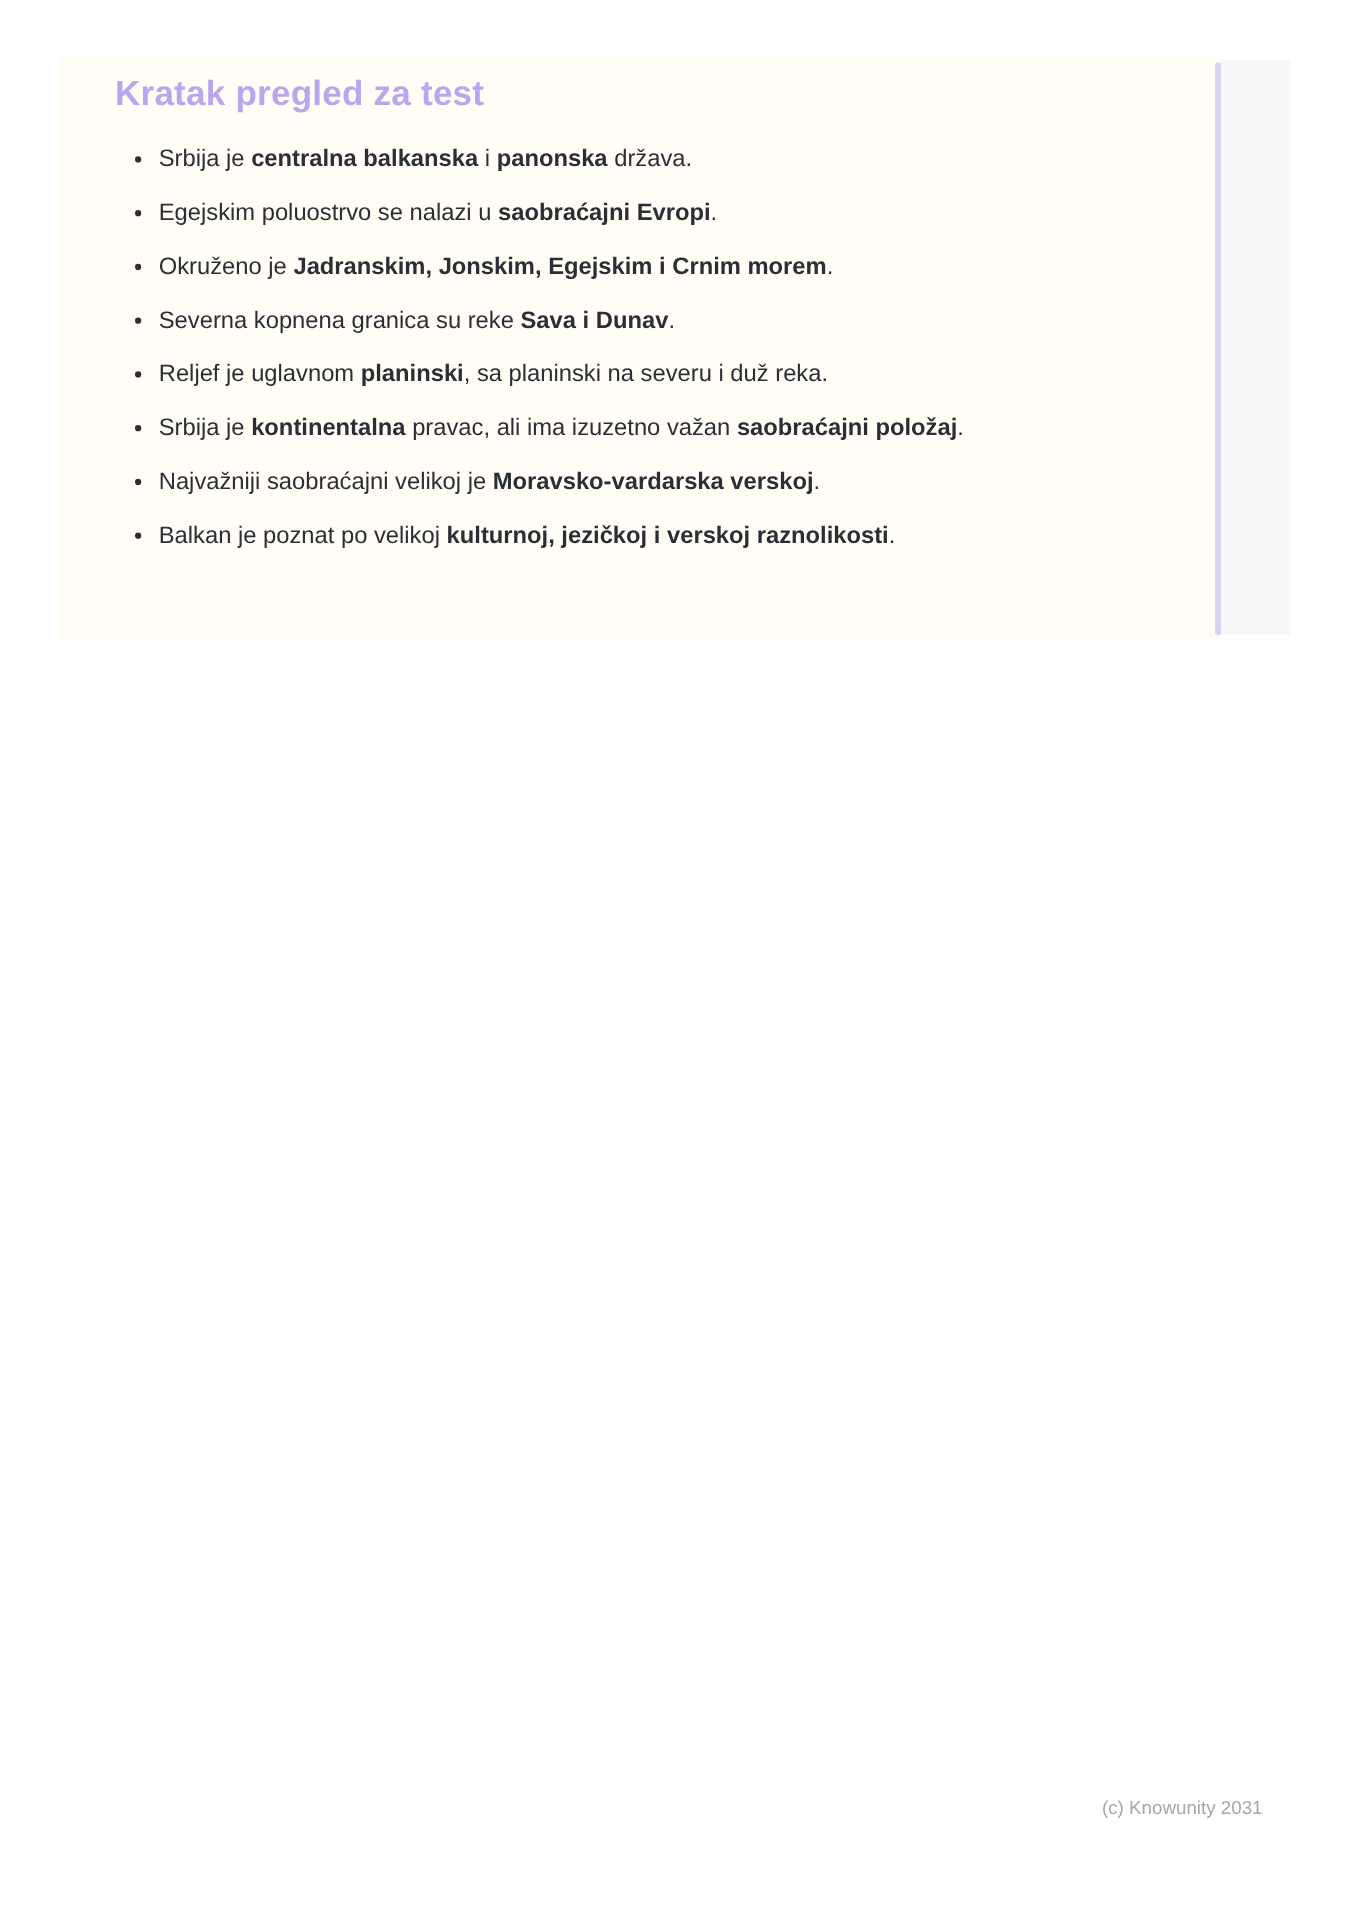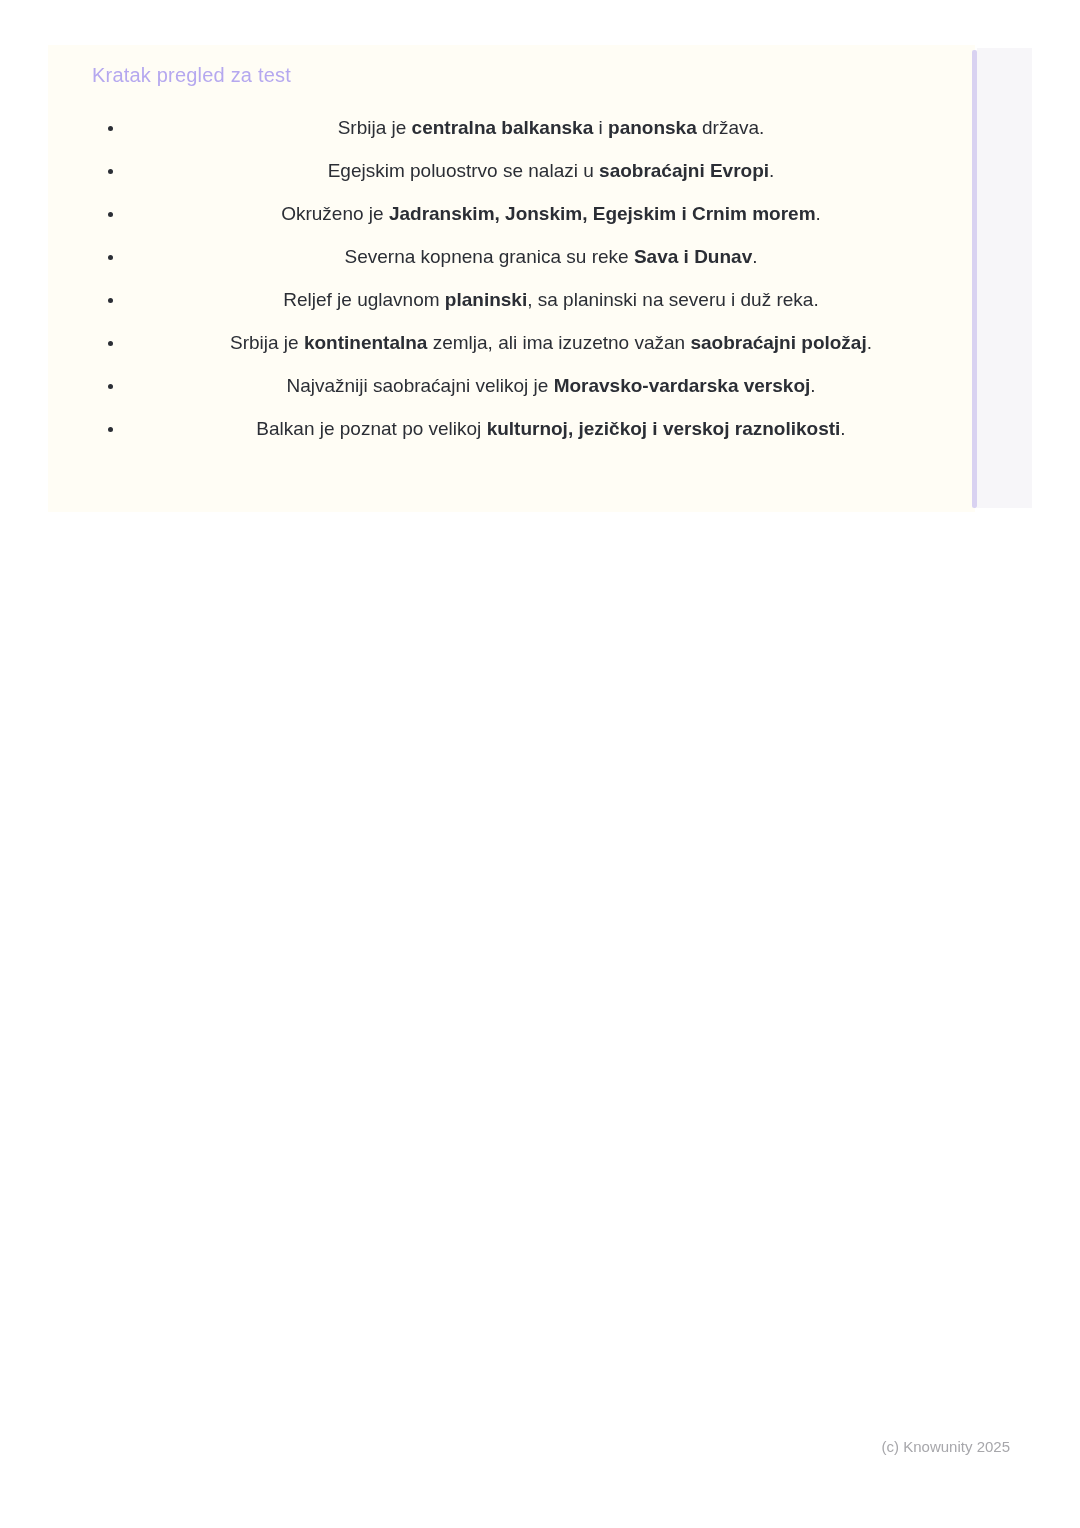--- a/index.html
+++ b/index.html
@@ -27,31 +27,30 @@
   .card {
     position: absolute;
     left: 48px;
     top: 45px;
     width: 927px;
     height: 467px;
     background: var(--card-bg, #fffdf5);
   }
   .heading {
     margin: 12px 0 0 44px;
-    font-size: 20px;
+    font-size: 28px;
     line-height: 36px;
-    font-weight: normal;
+    font-weight: bold;
     color: var(--accent-heading, #b5a8ef);
     letter-spacing: 0.2px;
   }
   .bullets {
     margin-top: 24px;
     padding-left: 77px;
     list-style: disc;
-    text-align: center;
   }
   .bullets li {
     font-size: 19px;
     line-height: 22px;
     margin-bottom: 21px;
     color: var(--body-text, #2b2e35);
     padding-left: 2px;
   }
   .bullets li::marker {
     color: var(--body-text, #2b2e35);
@@ -91,24 +90,24 @@
 <div class="page">
 
   <section class="card">
     <h1 class="heading">Kratak pregled za test</h1>
     <ul class="bullets" id="bullet-list">
         <li><span>Srbija je </span><strong>centralna balkanska</strong><span> i </span><strong>panonska</strong><span> država.</span></li>
         <li><span>Egejskim poluostrvo se nalazi u </span><strong>saobraćajni Evropi</strong><span>.</span></li>
         <li><span>Okruženo je </span><strong>Jadranskim, Jonskim, Egejskim i Crnim morem</strong><span>.</span></li>
         <li><span>Severna kopnena granica su reke </span><strong>Sava i Dunav</strong><span>.</span></li>
         <li><span>Reljef je uglavnom </span><strong>planinski</strong><span>, sa planinski na severu i duž reka.</span></li>
-        <li><span>Srbija je </span><strong>kontinentalna</strong><span> zemlja, ali ima izuzetno važan </span><strong>saobraćajni položaj</strong><span>.</span></li>
+        <li><span>Srbija je </span><strong>kontinentalna</strong><span> pravac, ali ima izuzetno važan </span><strong>saobraćajni položaj</strong><span>.</span></li>
         <li><span>Najvažniji saobraćajni velikoj je </span><strong>Moravsko-vardarska verskoj</strong><span>.</span></li>
         <li><span>Balkan je poznat po velikoj </span><strong>kulturnoj, jezičkoj i verskoj raznolikosti</strong><span>.</span></li>
       </ul>
   </section>
 
   <div class="accent-line"></div>
   <div class="side-strip"></div>
 
-  <div class="footer">(c) Knowunity 2025</div>
+  <div class="footer">(c) Knowunity 2031</div>
 
 </div>
 
 </body></html>

